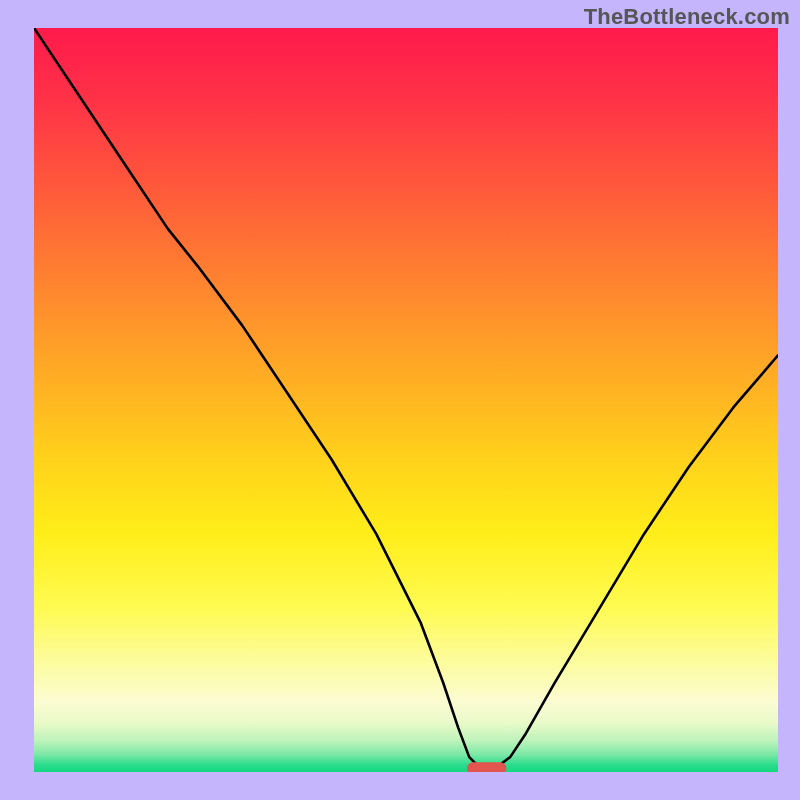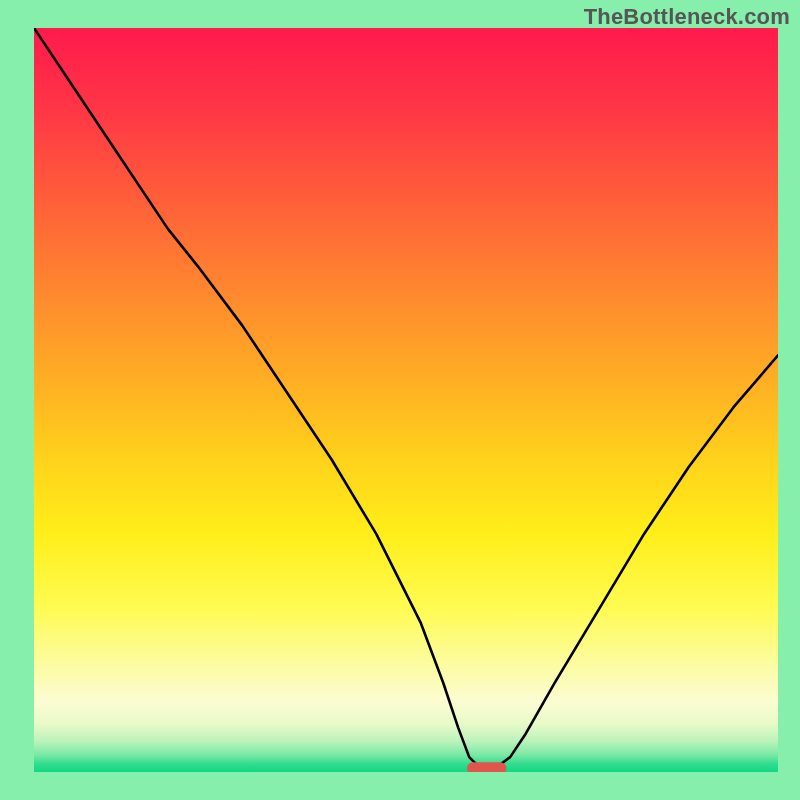--- a/index.html
+++ b/index.html
@@ -7,21 +7,21 @@
     padding: 0;
     width: 800px;
     height: 800px;
     background: #000;
     overflow: hidden;
   }
   .frame {
     position: relative;
     width: 800px;
     height: 800px;
-    background: #86efac;
+    background: #c4b5fd;
   }
   .watermark {
     position: absolute;
     top: 4px;
     right: 10px;
     font-family: Arial, Helvetica, sans-serif;
     font-size: 22px;
     font-weight: 600;
     color: #565656;
     letter-spacing: 0.2px;

